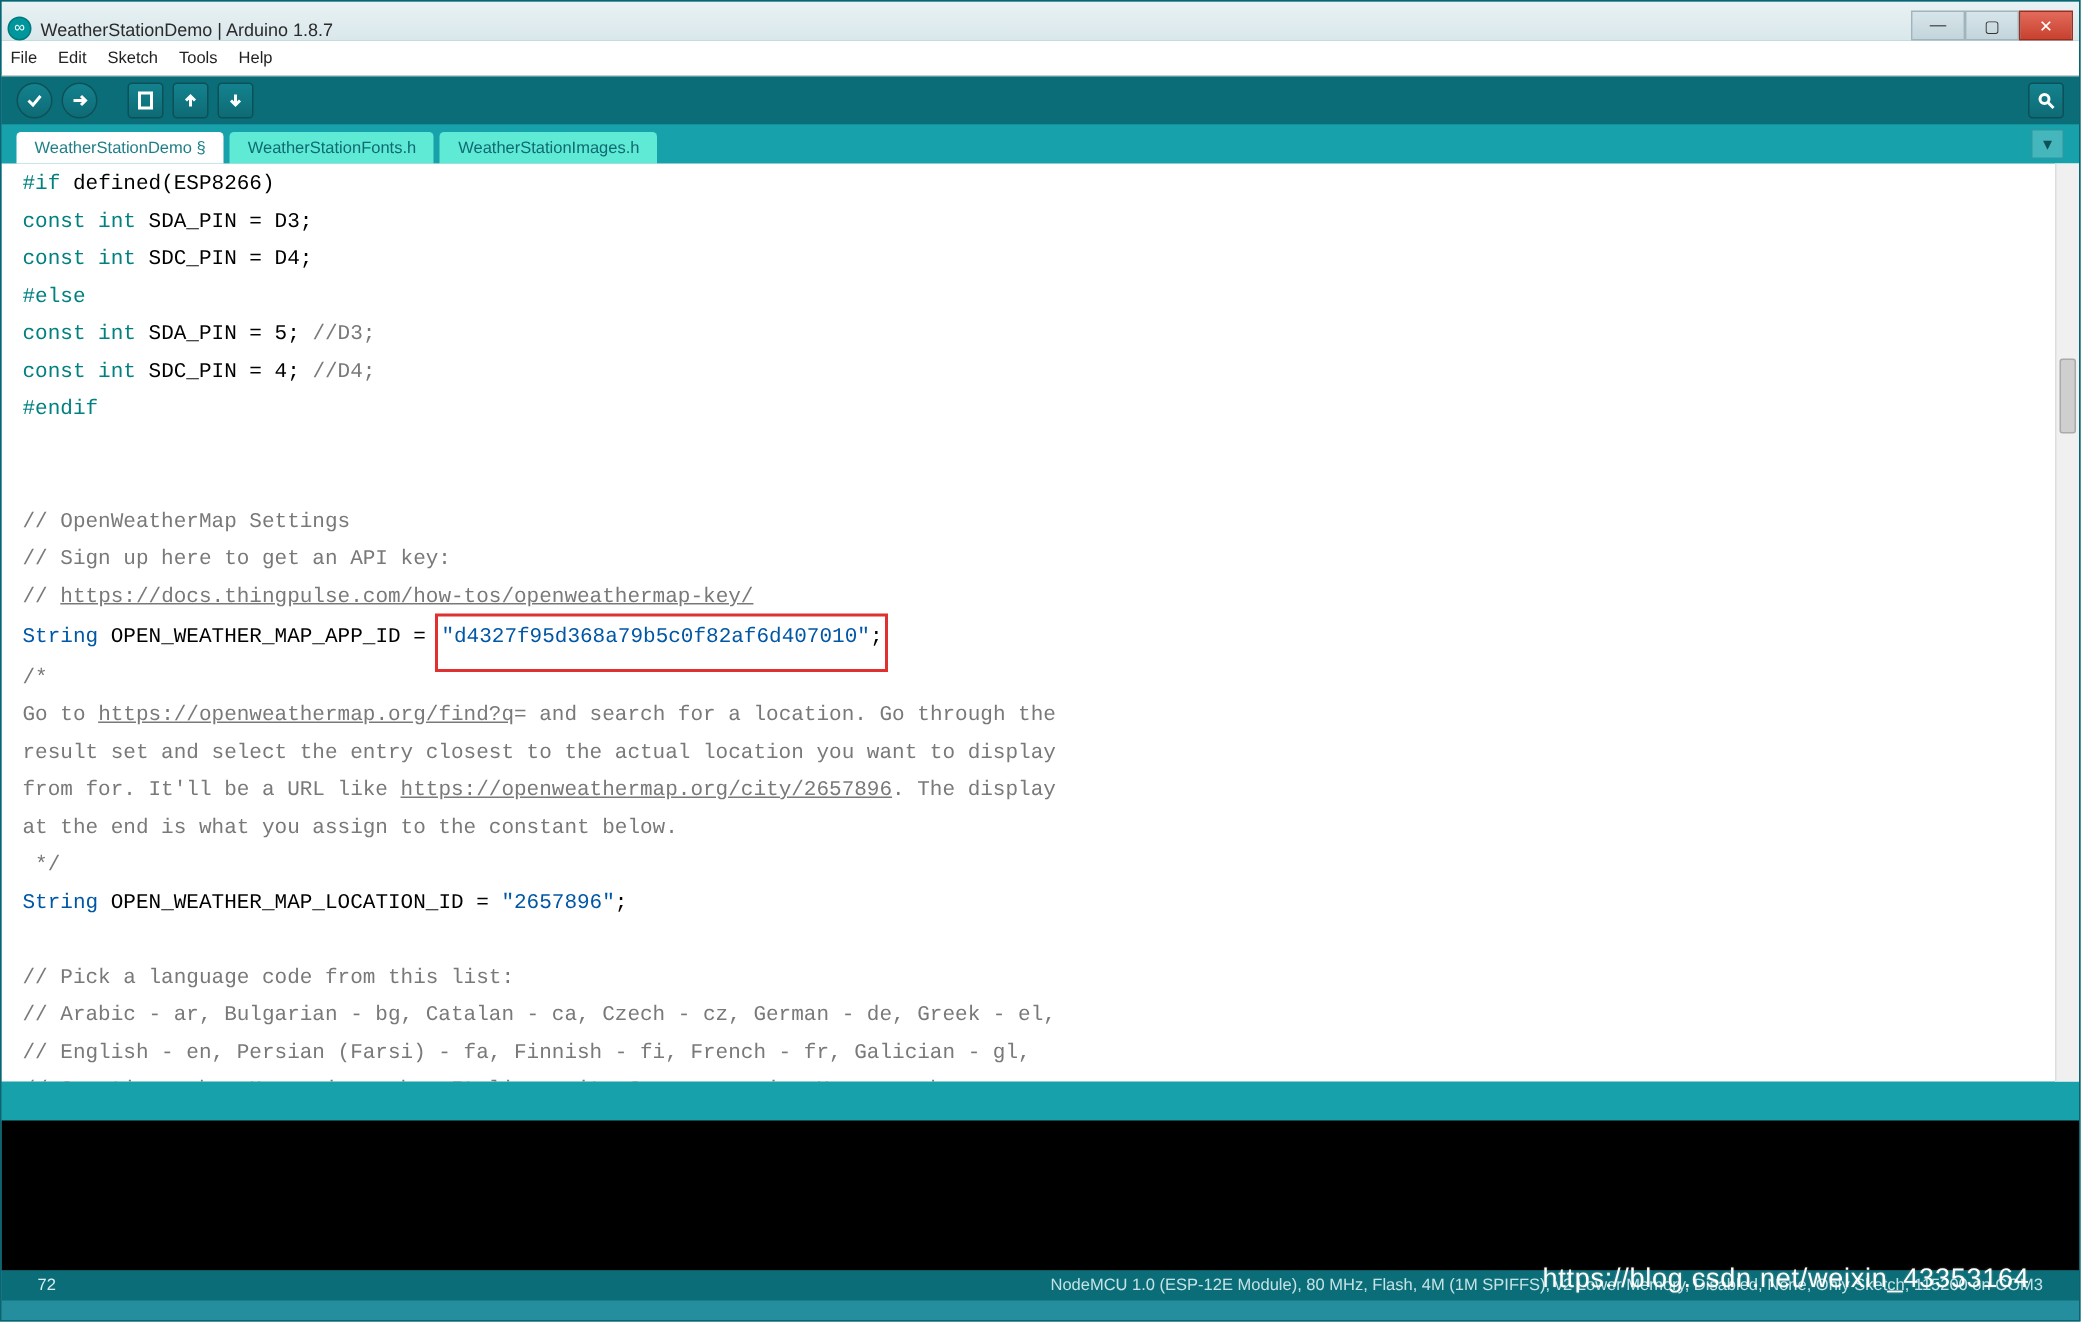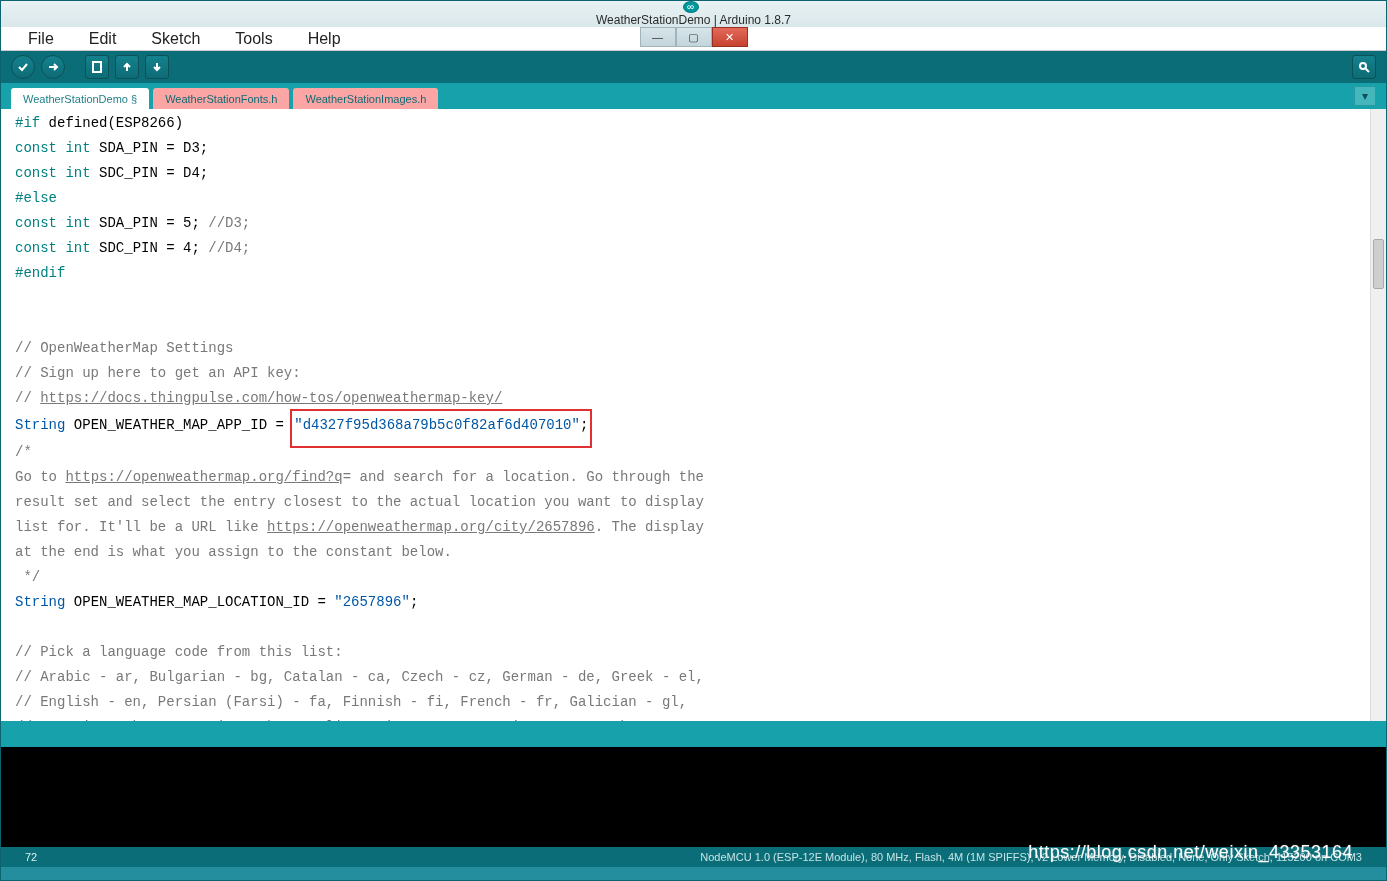--- a/index.html
+++ b/index.html
@@ -9,24 +9,23 @@
   background: #258e9e;
   width: 1387px;
   height: 881px;
   overflow: hidden;
   border: 1px solid #0d6471;
 }
 .titlebar {
   height: 26px;
   background: linear-gradient(to bottom, #e9f2f4, #d9e7eb);
   display: flex;
-  align-items: center;
+  align-items: flex-end;
   padding: 0 4px;
   color: #333;
-  flex-direction: column;
 }
 .titlebar .logo {
   width: 16px; height: 16px; border-radius: 50%;
   background: #00979c; border: 1px solid #007a7f;
   display: flex; align-items: center; justify-content: center;
   margin-right: 6px;
 }
 .titlebar .logo::after { content:"∞"; color:#fff; font-size:10px; line-height:1; }
 .titlebar .title { flex: 1; color: #2b2b2b; font-size: 12px; }
 .winbtns { display:flex; gap:0; }
@@ -35,21 +34,21 @@
 .winbtn.close { background: linear-gradient(#e36a5a,#c7412f); border:1px solid #9a2e22; color:#fff; }
 
 .menubar {
   height: 24px;
   background: #fff;
   border-bottom: 1px solid #ccc;
   display: flex; align-items: center;
   padding: 0 6px; gap: 14px;
   color: #222;
 }
-.menubar span { font-size: 16px; margin-left: 21px; }
+.menubar span { font-size: 11px; }
 
 .toolbar {
   height: 32px;
   background: #0b6d77;
   display: flex; align-items: center;
   padding: 0 10px; gap: 6px;
 }
 .tbtn {
   width: 24px; height: 24px; border-radius: 3px;
   border: 1px solid #0d5158;
@@ -67,21 +66,21 @@
   display:flex; align-items:flex-end;
   padding: 0 10px; gap:4px;
 }
 .tab {
   padding: 5px 12px 4px;
   font-size: 11px;
   border-radius: 3px 3px 0 0;
   color: #0d6471;
 }
 .tab.active { background:#fff; color:#1f7f88;margin-top:30px; }
-.tab.inactive { background:#fca5a5; color:#0f6a73; }
+.tab.inactive { background:#5eead4; color:#0f6a73; }
 .tabbar .spacer { flex:1; }
 .tabbar .dropdown { width:22px; height:20px; background:#46b6bd; border:1px solid #2a9aa2; display:flex; align-items:center; justify-content:center; color:#0d5158; margin-bottom:3px; }
 
 .editor-wrap {
   background:#fff;
   height: 612px;
   position:relative;
 }
 .editor {
   font-family: Consolas, "Courier New", monospace;
@@ -201,21 +200,21 @@
 <span class="kw">#endif</span>
 
 
 <span class="cm">// OpenWeatherMap Settings</span>
 <span class="cm">// Sign up here to get an API key:</span>
 <span class="cm"><span>// </span><a>https://docs.thingpulse.com/how-tos/openweathermap-key/</a></span>
 <span class="bluet">String</span><span> OPEN_WEATHER_MAP_APP_ID = </span><span class="highlight-box"><span class="str">"d4327f95d368a79b5c0f82af6d407010"</span><span>;</span></span>
 <span class="cm">/*</span>
 <span class="cm"><span>Go to </span><a>https://openweathermap.org/find?q</a><span>= and search for a location. Go through the</span></span>
 <span class="cm">result set and select the entry closest to the actual location you want to display</span>
-<span class="cm"><span>list for. It'll be a URL like </span><a>https://openweathermap.org/city/2657896</a><span>. The display</span></span>
+<span class="cm"><span>from for. It'll be a URL like </span><a>https://openweathermap.org/city/2657896</a><span>. The display</span></span>
 <span class="cm">at the end is what you assign to the constant below.</span>
 <span class="cm"> */</span>
 <span class="bluet">String</span><span> OPEN_WEATHER_MAP_LOCATION_ID = </span><span class="str">"2657896"</span><span>;</span>
 
 <span class="cm">// Pick a language code from this list:</span>
 <span class="cm">// Arabic - ar, Bulgarian - bg, Catalan - ca, Czech - cz, German - de, Greek - el,</span>
 <span class="cm">// English - en, Persian (Farsi) - fa, Finnish - fi, French - fr, Galician - gl,</span>
 <span class="cm">// Croatian - hr, Hungarian - hu, Italian - it, Japanese - ja, Korean - kr,</span></div>
   <div class="scrollbar-v">
       <div class="thumb"></div>

